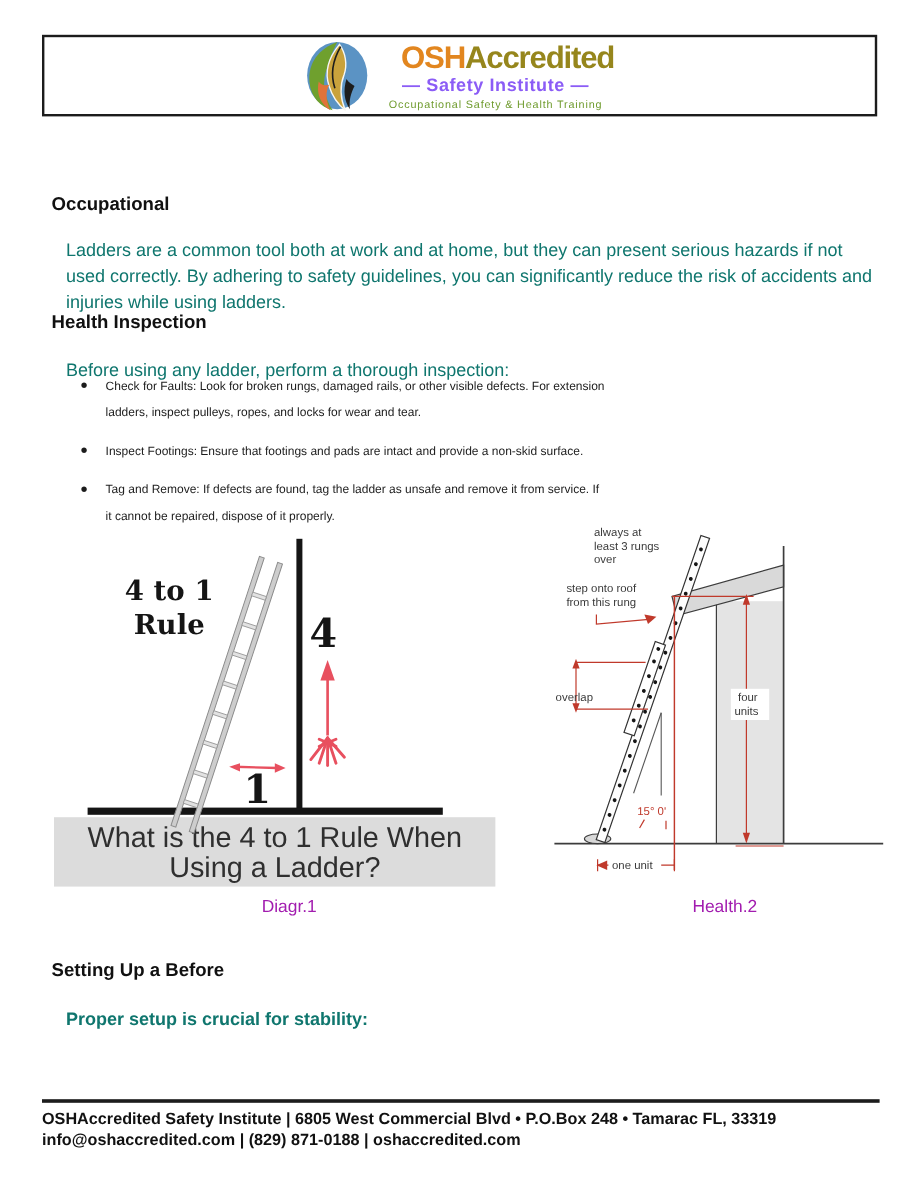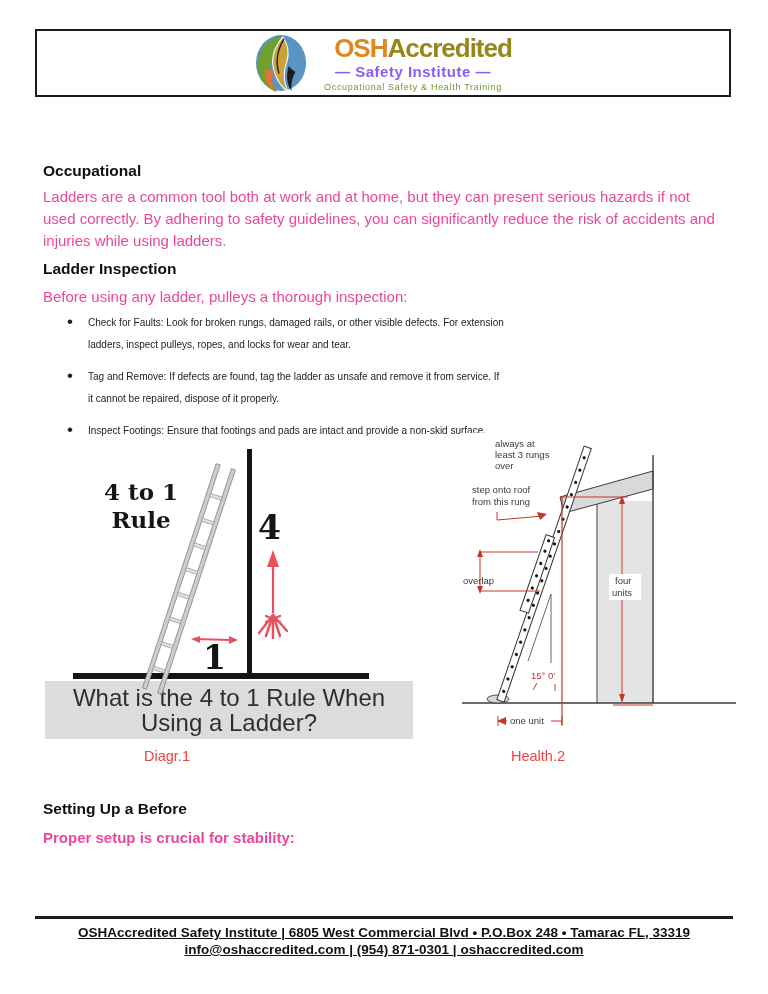--- a/index.html
+++ b/index.html
@@ -22,47 +22,47 @@
   .accr { color:#96861c; }
   .logo-line2 { font-weight:bold; font-size:15px; color:#8b5cf6; margin-top:3px; letter-spacing:0.5px; }
   .logo-line3 { font-weight:normal; font-size:9px; color:#6f9b2d; margin-top:4px; letter-spacing:0.7px; }
 
   
   .doc-title, .s-head {
     position:absolute; left:43px; margin:0;
     font-size:15.5px; font-weight:bold; color:#111; line-height:18px;
   }
   .body-text {
-    position:absolute; left:43px; width:682px; margin:0;
-    font-size:15px; line-height:22px; color:#ec4899; white-space:pre-line;
+    position:absolute; left:43px; width:682px; margin:12px;
+    font-size:15px; line-height:22px; color:#0f766e; white-space:pre-line;
   }
   .bullets {
     position:absolute; left:43px; width:682px; margin:0; padding:0; list-style:none;
   }
   .bullets li {
     position:relative; padding-left:45px; margin-bottom:10px;
     font-size:10px; line-height:22px; color:#1c1c1c; white-space:pre-line;
   }
   .bullets li::before {
     content:"\2022"; position:absolute; left:24px; top:-1px; font-size:17px; color:#1c1c1c;
   }
 
   
   .diagram1 { position:absolute; left:45px;  top:443px; }
   .diagram2 { position:absolute; left:460px; top:433px; }
-  .caption  { position:absolute; width:120px; text-align:left;
-              font-size:14.5px; color:#ef4444; }
+  .caption  { position:absolute; width:120px; text-align:right;
+              font-size:14.5px; color:#a21caf; }
   svg text  { font-family:"Liberation Sans", sans-serif; }
   .serif-big { font-family:"DejaVu Serif", serif; font-weight:bold; }
 
   
   .footer-rule { position:absolute; left:35px; top:916px; width:698px; height:3px; background:#1c1c1c; }
   .footer {
-    position:absolute; left:35px; top:924px; width:698px; text-align:center;
-    font-weight:bold; font-size:13.5px; line-height:17px; color:#111;text-decoration:underline;
+    position:absolute; left:35px; top:924px; width:698px; 
+    font-weight:bold; font-size:13.5px; line-height:17px; color:#111;
   }
 </style>
 </head>
 <body>
 
 <div class="page">
 
   <div class="header-box">
     <div class="logo">
       <svg class="logo-icon" viewBox="0 0 56 62">
@@ -80,28 +80,28 @@
       </div>
     </div>
   </div>
 
 
   <h2 class="s-head" style="top:162px;">Occupational</h2>
   <p class="body-text" style="top:186px;">Ladders are a common tool both at work and at home, but they can present serious hazards if not
 used correctly. By adhering to safety guidelines, you can significantly reduce the risk of accidents and
 injuries while using ladders.</p>
 
-  <h2 class="s-head" style="top:260px;">Ladder Inspection</h2>
-  <p class="body-text" style="top:286px;">Before using any ladder, pulleys a thorough inspection:</p>
+  <h2 class="s-head" style="top:260px;">Health Inspection</h2>
+  <p class="body-text" style="top:286px;">Before using any ladder, perform a thorough inspection:</p>
   <ul class="bullets" style="top:312px;">
     <li>Check for Faults: Look for broken rungs, damaged rails, or other visible defects. For extension
 ladders, inspect pulleys, ropes, and locks for wear and tear.</li>
+    <li>Inspect Footings: Ensure that footings and pads are intact and provide a non-skid surface.</li>
     <li>Tag and Remove: If defects are found, tag the ladder as unsafe and remove it from service. If
 it cannot be repaired, dispose of it properly.</li>
-    <li>Inspect Footings: Ensure that footings and pads are intact and provide a non-skid surface.</li>
   </ul>
 
   <svg class="diagram1" width="368" height="296" viewBox="0 0 368 296">
     <rect x="0" y="0" width="368" height="296" fill="#ffffff"></rect>
     <rect x="202" y="6" width="5" height="228" fill="#151515"></rect>
     <rect x="28" y="230" width="296" height="6" fill="#151515"></rect>
     <rect x="0" y="238" width="368" height="58" fill="#dcdcdc"></rect>
     <text x="184" y="263" text-anchor="middle" font-size="24" fill="#2f2f2f">What is the 4 to 1 Rule When</text>
     <text x="184" y="288" text-anchor="middle" font-size="24" fill="#2f2f2f">Using a Ladder?</text>
 
@@ -240,16 +240,16 @@
 
   <div class="caption" style="left:144px; top:748px;">Diagr.1</div>
   <div class="caption" style="left:511px; top:748px;">Health.2</div>
 
   <h2 class="s-head" style="top:800px;">Setting Up a Before</h2>
   <p class="body-text" style="top:827px;font-weight:bold;">Proper setup is crucial for stability:</p>
 
   <div class="footer-rule"></div>
   <div class="footer">
     <div>OSHAccredited Safety Institute | 6805 West Commercial Blvd • P.O.Box 248 • Tamarac FL, 33319</div>
-    <div>info@oshaccredited.com | (954) 871-0301 | oshaccredited.com</div>
+    <div>info@oshaccredited.com | (829) 871-0188 | oshaccredited.com</div>
   </div>
 
 </div>
 
 </body></html>

